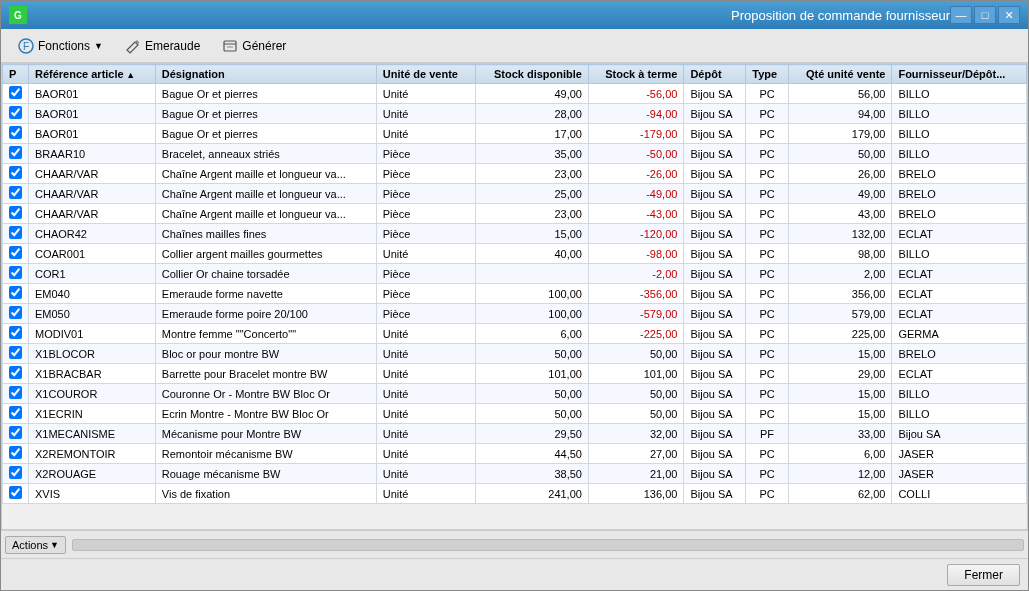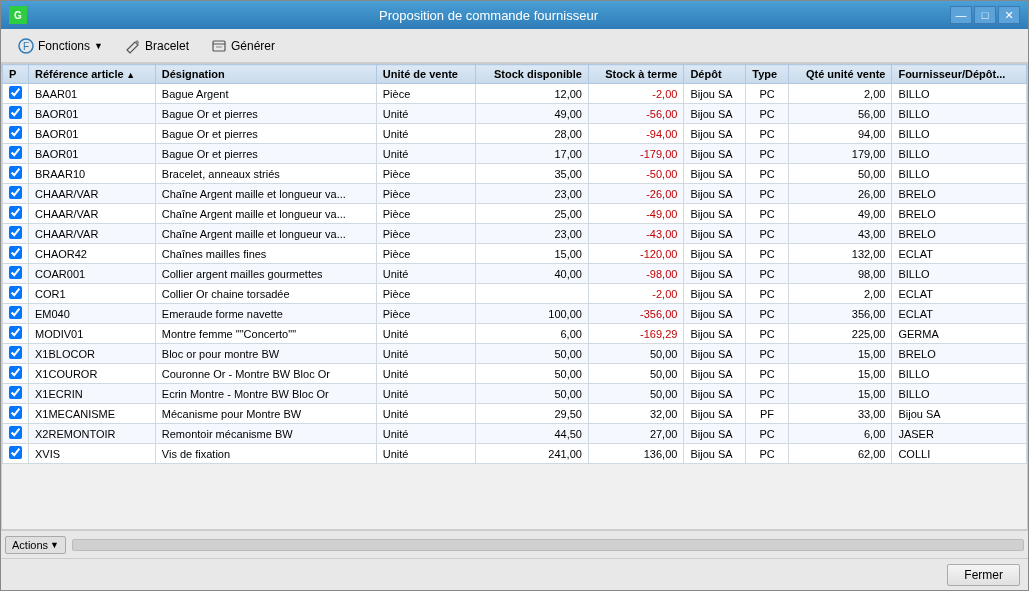--- a/index.html
+++ b/index.html
@@ -27,21 +27,21 @@
       color: white;
       height: 28px;
       display: flex;
       align-items: center;
       justify-content: space-between;
       padding: 0 8px;
       flex-shrink: 0;
     }
     .title-bar-title {
       flex: 1;
-      text-align: center;
+      text-align: right;
       font-size: 13px;
     }
     .title-bar-controls {
       display: flex;
       gap: 2px;
     }
     .title-bar-btn {
       width: 22px;
       height: 18px;
       background: #5ba3d9;
@@ -227,21 +227,21 @@
       <span>Fonctions</span>
       <span style="font-size:9px;">▼</span>
     </button>
     <button class="toolbar-btn">
       <span class="toolbar-icon">
         <svg width="16" height="16" viewBox="0 0 16 16">
             <path d="M2 12 L10 4 L13 7 L5 15 Z" fill="none" stroke="#555" stroke-width="1.2"></path>
             <path d="M10 4 L12 2 L14 4 L13 7 Z" fill="#888"></path>
           </svg>
       </span>
-      <span>Bracelet</span>
+      <span>Emeraude</span>
     </button>
     <button class="toolbar-btn">
       <span class="toolbar-icon">
         <svg width="16" height="16" viewBox="0 0 16 16">
             <rect x="2" y="3" width="12" height="10" rx="1" fill="none" stroke="#555" stroke-width="1.2"></rect>
             <line x1="2" y1="6" x2="14" y2="6" stroke="#555" stroke-width="1"></line>
             <line x1="5" y1="9" x2="11" y2="9" stroke="#888" stroke-width="1"></line>
           </svg>
       </span>
       <span>Générer</span>
@@ -259,32 +259,20 @@
             <th>Unité de vente</th>
             <th style="text-align:right;">Stock disponible</th>
             <th style="text-align:right;">Stock à terme</th>
             <th>Dépôt</th>
             <th>Type</th>
             <th style="text-align:right;">Qté unité vente</th>
             <th>Fournisseur/Dépôt...</th>
           </tr>
         </thead>
         <tbody id="table-body">
-        <tr>
-              <td class="checkbox-cell center"><input type="checkbox" checked="" style=""></td>
-              <td>BAAR01</td>
-              <td>Bague Argent</td>
-              <td>Pièce</td>
-              <td class="num">12,00</td>
-              <td class="num" style="color: rgb(192, 0, 0);">-2,00</td>
-              <td>Bijou SA</td>
-              <td class="center">PC</td>
-              <td class="num">2,00</td>
-              <td>BILLO</td>
-            </tr>
             <tr>
               <td class="checkbox-cell center"><input type="checkbox" checked="" style=""></td>
               <td>BAOR01</td>
               <td>Bague Or et pierres</td>
               <td>Unité</td>
               <td class="num">49,00</td>
               <td class="num" style="color: rgb(192, 0, 0);">-56,00</td>
               <td>Bijou SA</td>
               <td class="center">PC</td>
               <td class="num">56,00</td>
@@ -405,44 +393,68 @@
               <td>Pièce</td>
               <td class="num">100,00</td>
               <td class="num" style="color: rgb(192, 0, 0);">-356,00</td>
               <td>Bijou SA</td>
               <td class="center">PC</td>
               <td class="num">356,00</td>
               <td>ECLAT</td>
             </tr>
             <tr>
               <td class="checkbox-cell center"><input type="checkbox" checked="" style=""></td>
+              <td>EM050</td>
+              <td>Emeraude forme poire 20/100</td>
+              <td>Pièce</td>
+              <td class="num">100,00</td>
+              <td class="num" style="color: rgb(192, 0, 0);">-579,00</td>
+              <td>Bijou SA</td>
+              <td class="center">PC</td>
+              <td class="num">579,00</td>
+              <td>ECLAT</td>
+            </tr>
+            <tr>
+              <td class="checkbox-cell center"><input type="checkbox" checked="" style=""></td>
               <td>MODIV01</td>
               <td>Montre femme ""Concerto""</td>
               <td>Unité</td>
               <td class="num">6,00</td>
-              <td class="num" style="color: rgb(192, 0, 0);">-169,29</td>
+              <td class="num" style="color: rgb(192, 0, 0);">-225,00</td>
               <td>Bijou SA</td>
               <td class="center">PC</td>
               <td class="num">225,00</td>
               <td>GERMA</td>
             </tr>
             <tr>
               <td class="checkbox-cell center"><input type="checkbox" checked="" style=""></td>
               <td>X1BLOCOR</td>
               <td>Bloc or pour montre BW</td>
               <td>Unité</td>
               <td class="num">50,00</td>
               <td class="num">50,00</td>
               <td>Bijou SA</td>
               <td class="center">PC</td>
               <td class="num">15,00</td>
               <td>BRELO</td>
             </tr>
             <tr>
               <td class="checkbox-cell center"><input type="checkbox" checked="" style=""></td>
+              <td>X1BRACBAR</td>
+              <td>Barrette pour Bracelet montre BW</td>
+              <td>Unité</td>
+              <td class="num">101,00</td>
+              <td class="num">101,00</td>
+              <td>Bijou SA</td>
+              <td class="center">PC</td>
+              <td class="num">29,00</td>
+              <td>ECLAT</td>
+            </tr>
+            <tr>
+              <td class="checkbox-cell center"><input type="checkbox" checked="" style=""></td>
               <td>X1COUROR</td>
               <td>Couronne Or - Montre BW Bloc Or</td>
               <td>Unité</td>
               <td class="num">50,00</td>
               <td class="num">50,00</td>
               <td>Bijou SA</td>
               <td class="center">PC</td>
               <td class="num">15,00</td>
               <td>BILLO</td>
             </tr>
@@ -473,20 +485,32 @@
             <tr>
               <td class="checkbox-cell center"><input type="checkbox" checked="" style=""></td>
               <td>X2REMONTOIR</td>
               <td>Remontoir mécanisme BW</td>
               <td>Unité</td>
               <td class="num">44,50</td>
               <td class="num">27,00</td>
               <td>Bijou SA</td>
               <td class="center">PC</td>
               <td class="num">6,00</td>
+              <td>JASER</td>
+            </tr>
+            <tr>
+              <td class="checkbox-cell center"><input type="checkbox" checked="" style=""></td>
+              <td>X2ROUAGE</td>
+              <td>Rouage mécanisme BW</td>
+              <td>Unité</td>
+              <td class="num">38,50</td>
+              <td class="num">21,00</td>
+              <td>Bijou SA</td>
+              <td class="center">PC</td>
+              <td class="num">12,00</td>
               <td>JASER</td>
             </tr>
             <tr>
               <td class="checkbox-cell center"><input type="checkbox" checked="" style=""></td>
               <td>XVIS</td>
               <td>Vis de fixation</td>
               <td>Unité</td>
               <td class="num">241,00</td>
               <td class="num">136,00</td>
               <td>Bijou SA</td>

